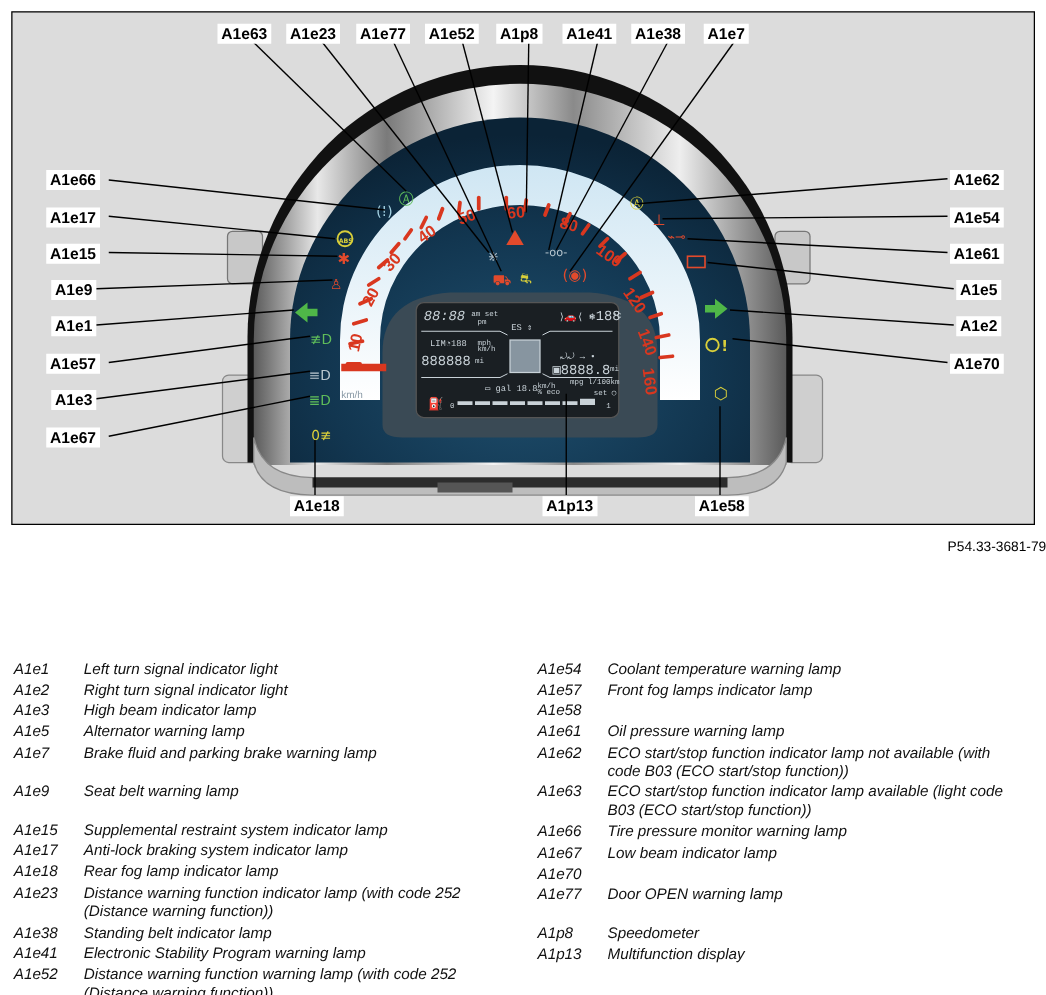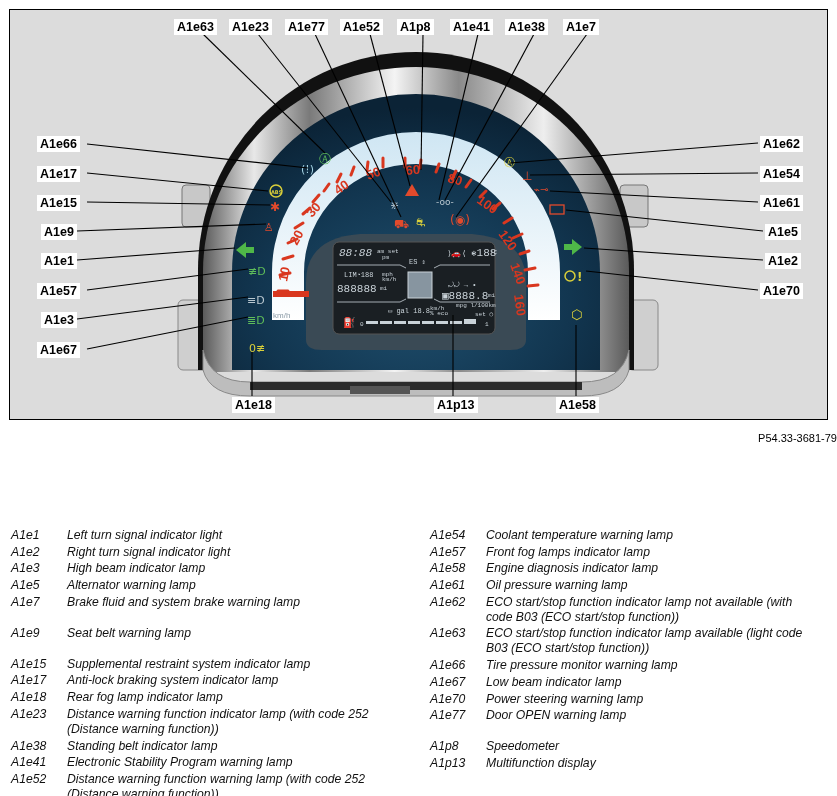--- a/index.html
+++ b/index.html
@@ -254,21 +254,21 @@
   <div class="row">
       <span class="code">A1e3</span>
       <span class="desc">High beam indicator lamp</span>
     </div>
   <div class="row">
       <span class="code">A1e5</span>
       <span class="desc">Alternator warning lamp</span>
     </div>
   <div class="row gap">
       <span class="code">A1e7</span>
-      <span class="desc">Brake fluid and system brake warning lamp</span>
+      <span class="desc">Brake fluid and parking brake warning lamp</span>
     </div>
   <div class="row gap">
       <span class="code">A1e9</span>
       <span class="desc">Seat belt warning lamp</span>
     </div>
   <div class="row">
       <span class="code">A1e15</span>
       <span class="desc">Supplemental restraint system indicator lamp</span>
     </div>
   <div class="row">
@@ -301,21 +301,20 @@
   <div class="row">
       <span class="code">A1e54</span>
       <span class="desc">Coolant temperature warning lamp</span>
     </div>
   <div class="row">
       <span class="code">A1e57</span>
       <span class="desc">Front fog lamps indicator lamp</span>
     </div>
   <div class="row">
       <span class="code">A1e58</span>
-      <span class="desc">Engine diagnosis indicator lamp</span>
     </div>
   <div class="row">
       <span class="code">A1e61</span>
       <span class="desc">Oil pressure warning lamp</span>
     </div>
   <div class="row">
       <span class="code">A1e62</span>
       <span class="desc">ECO start/stop function indicator lamp not available (with code B03 (ECO start/stop function))</span>
     </div>
   <div class="row">
@@ -325,21 +324,20 @@
   <div class="row">
       <span class="code">A1e66</span>
       <span class="desc">Tire pressure monitor warning lamp</span>
     </div>
   <div class="row">
       <span class="code">A1e67</span>
       <span class="desc">Low beam indicator lamp</span>
     </div>
   <div class="row">
       <span class="code">A1e70</span>
-      <span class="desc">Power steering warning lamp</span>
     </div>
   <div class="row gap">
       <span class="code">A1e77</span>
       <span class="desc">Door OPEN warning lamp</span>
     </div>
   <div class="row">
       <span class="code">A1p8</span>
       <span class="desc">Speedometer</span>
     </div>
   <div class="row">

